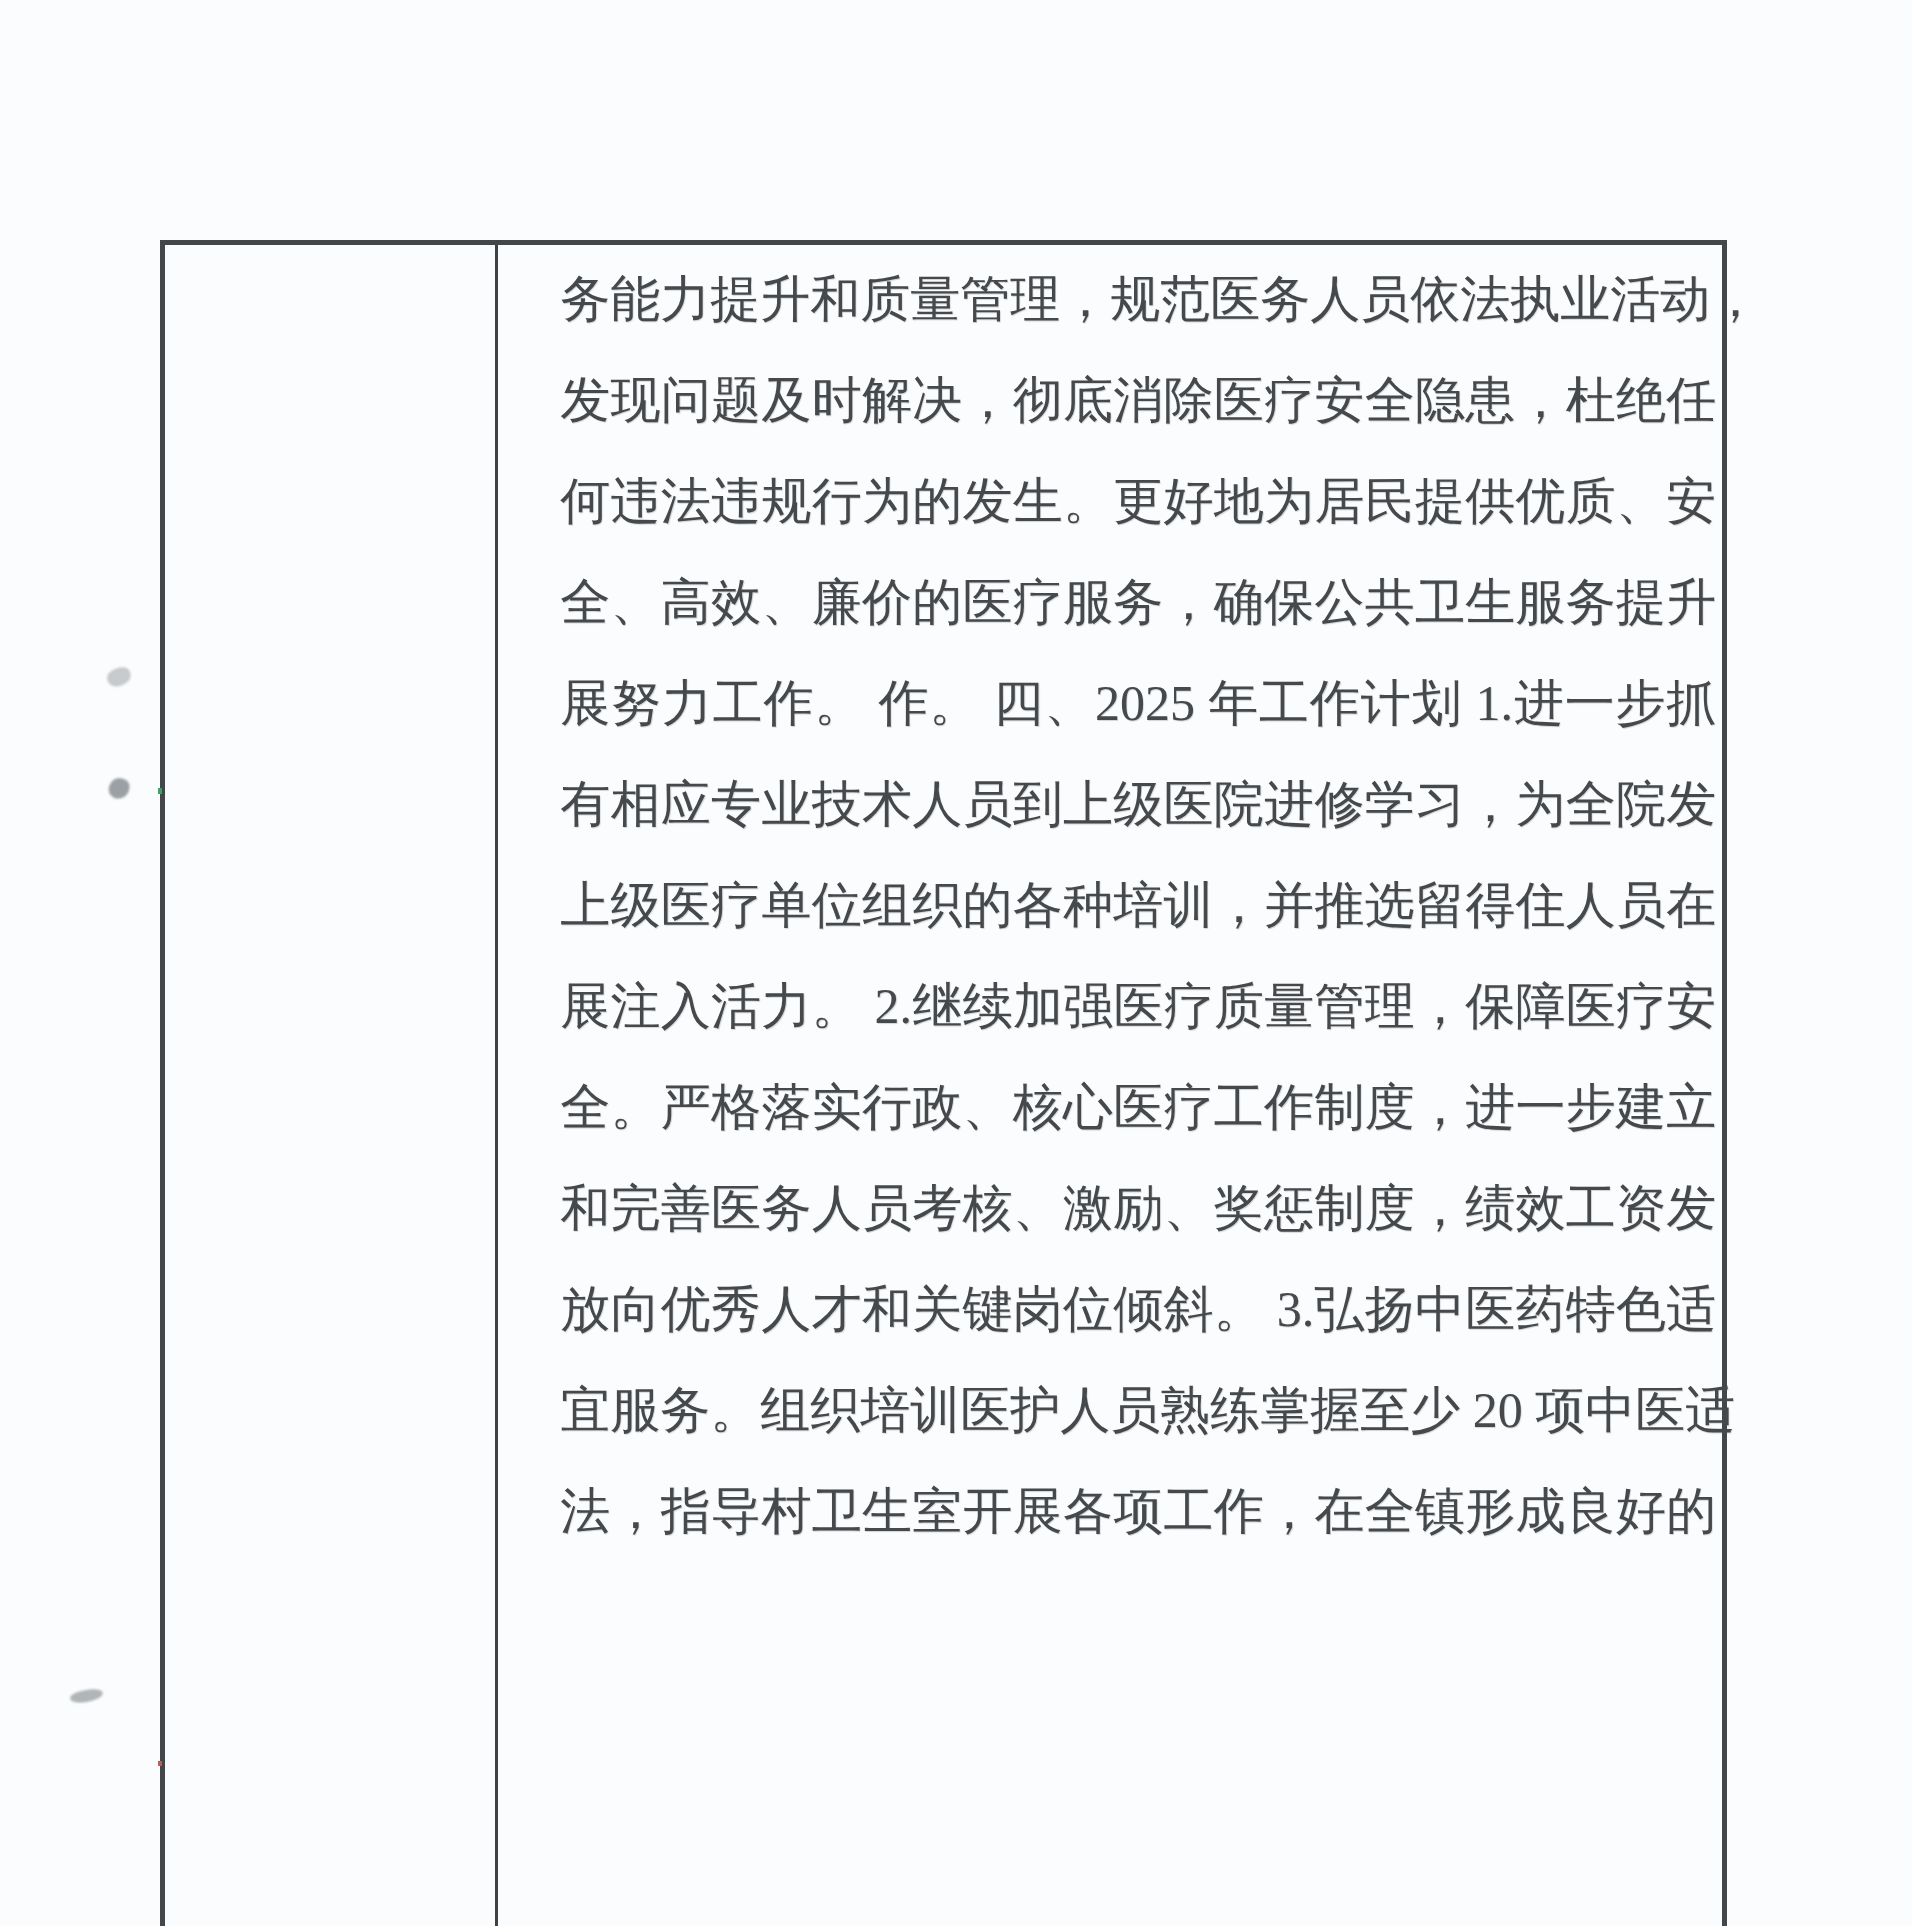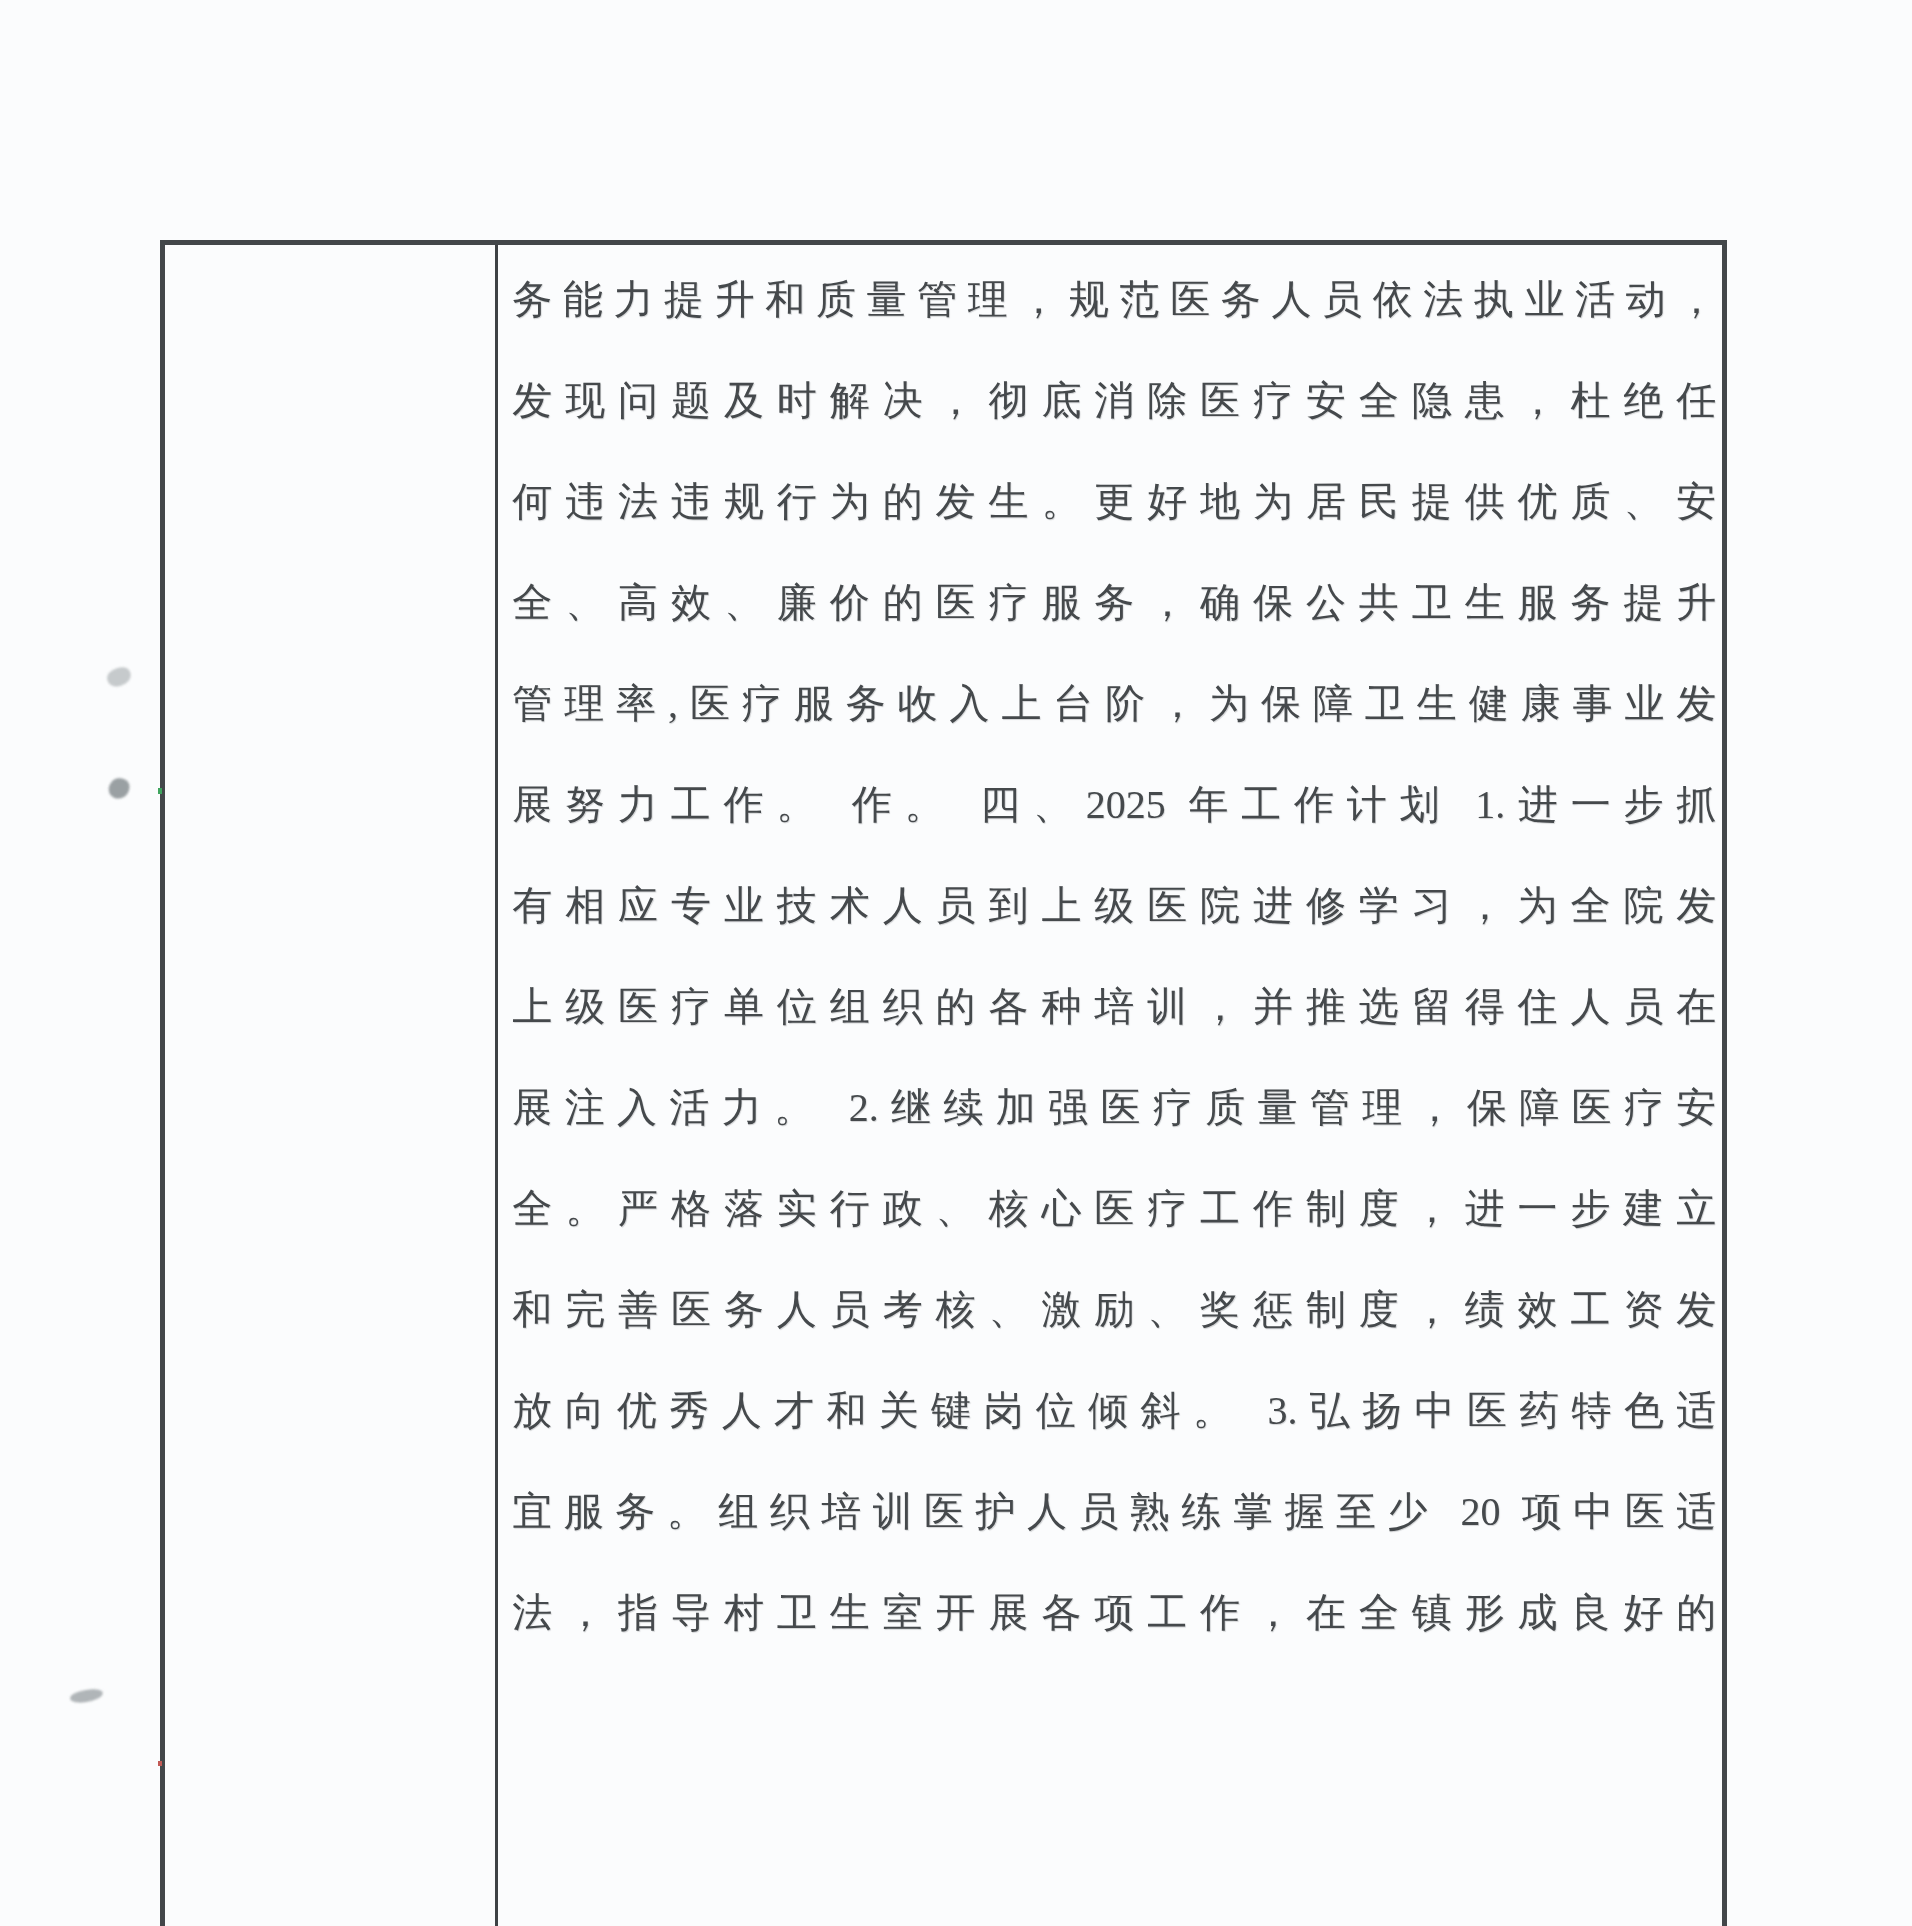--- a/index.html
+++ b/index.html
@@ -70,28 +70,29 @@
   }
   .body-text {
     position: absolute;
     left: 14.3px;   
     top: 3.9px;
     width: 1204px;
   }
   .text-line {
     height: 101px;
     line-height: 101px;
-    font-size: 40px;
+    font-size: 50px;
     color: #45494c;
     text-align: justify;
     text-align-last: justify;
     text-justify: inter-character;
     white-space: nowrap;
     letter-spacing: 0;
     text-shadow: 0.8px 0.8px 0.8px rgba(90, 95, 100, 0.25);
+    margin-left: 48px;
   }
   
   .speck {
     position: absolute;
     border-radius: 50% 40% 55% 45%;
     filter: blur(1.2px);
   }
   .speck-1 { left: 107px; top: 668px; width: 24px; height: 17.7px; background: #c6cacc; transform: rotate(-15deg); }
   .speck-2 { left: 109px; top: 778px; width: 20px; height: 21px; background: #9aa0a3; transform: rotate(20deg); }
   .speck-3 { left: 70px; top: 1690px; width: 33px; height: 12.3px; background: #b0b5b8; transform: rotate(-8deg); }
@@ -105,21 +106,20 @@
 
   <div class="report-table">
     <div class="label-cell"></div>
     <div class="col-divider"></div>
     <div class="content-cell">
       <div class="body-text">
           <div class="text-line">务能力提升和质量管理，规范医务人员依法执业活动，</div>
           <div class="text-line">发现问题及时解决，彻底消除医疗安全隐患，杜绝任</div>
           <div class="text-line">何违法违规行为的发生。更好地为居民提供优质、安</div>
           <div class="text-line">全、高效、廉价的医疗服务，确保公共卫生服务提升</div>
-          <div class="text-line">管理率,医疗服务收入上台阶，为保障卫生健康事业发</div>
           <div class="text-line">展努力工作。 作。 四、2025 年工作计划 1.进一步抓</div>
           <div class="text-line">有相应专业技术人员到上级医院进修学习，为全院发</div>
           <div class="text-line">上级医疗单位组织的各种培训，并推选留得住人员在</div>
           <div class="text-line">展注入活力。 2.继续加强医疗质量管理，保障医疗安</div>
           <div class="text-line">全。严格落实行政、核心医疗工作制度，进一步建立</div>
           <div class="text-line">和完善医务人员考核、激励、奖惩制度，绩效工资发</div>
           <div class="text-line">放向优秀人才和关键岗位倾斜。 3.弘扬中医药特色适</div>
           <div class="text-line">宜服务。组织培训医护人员熟练掌握至少 20 项中医适</div>
           <div class="text-line">法，指导村卫生室开展各项工作，在全镇形成良好的</div>
         </div>

